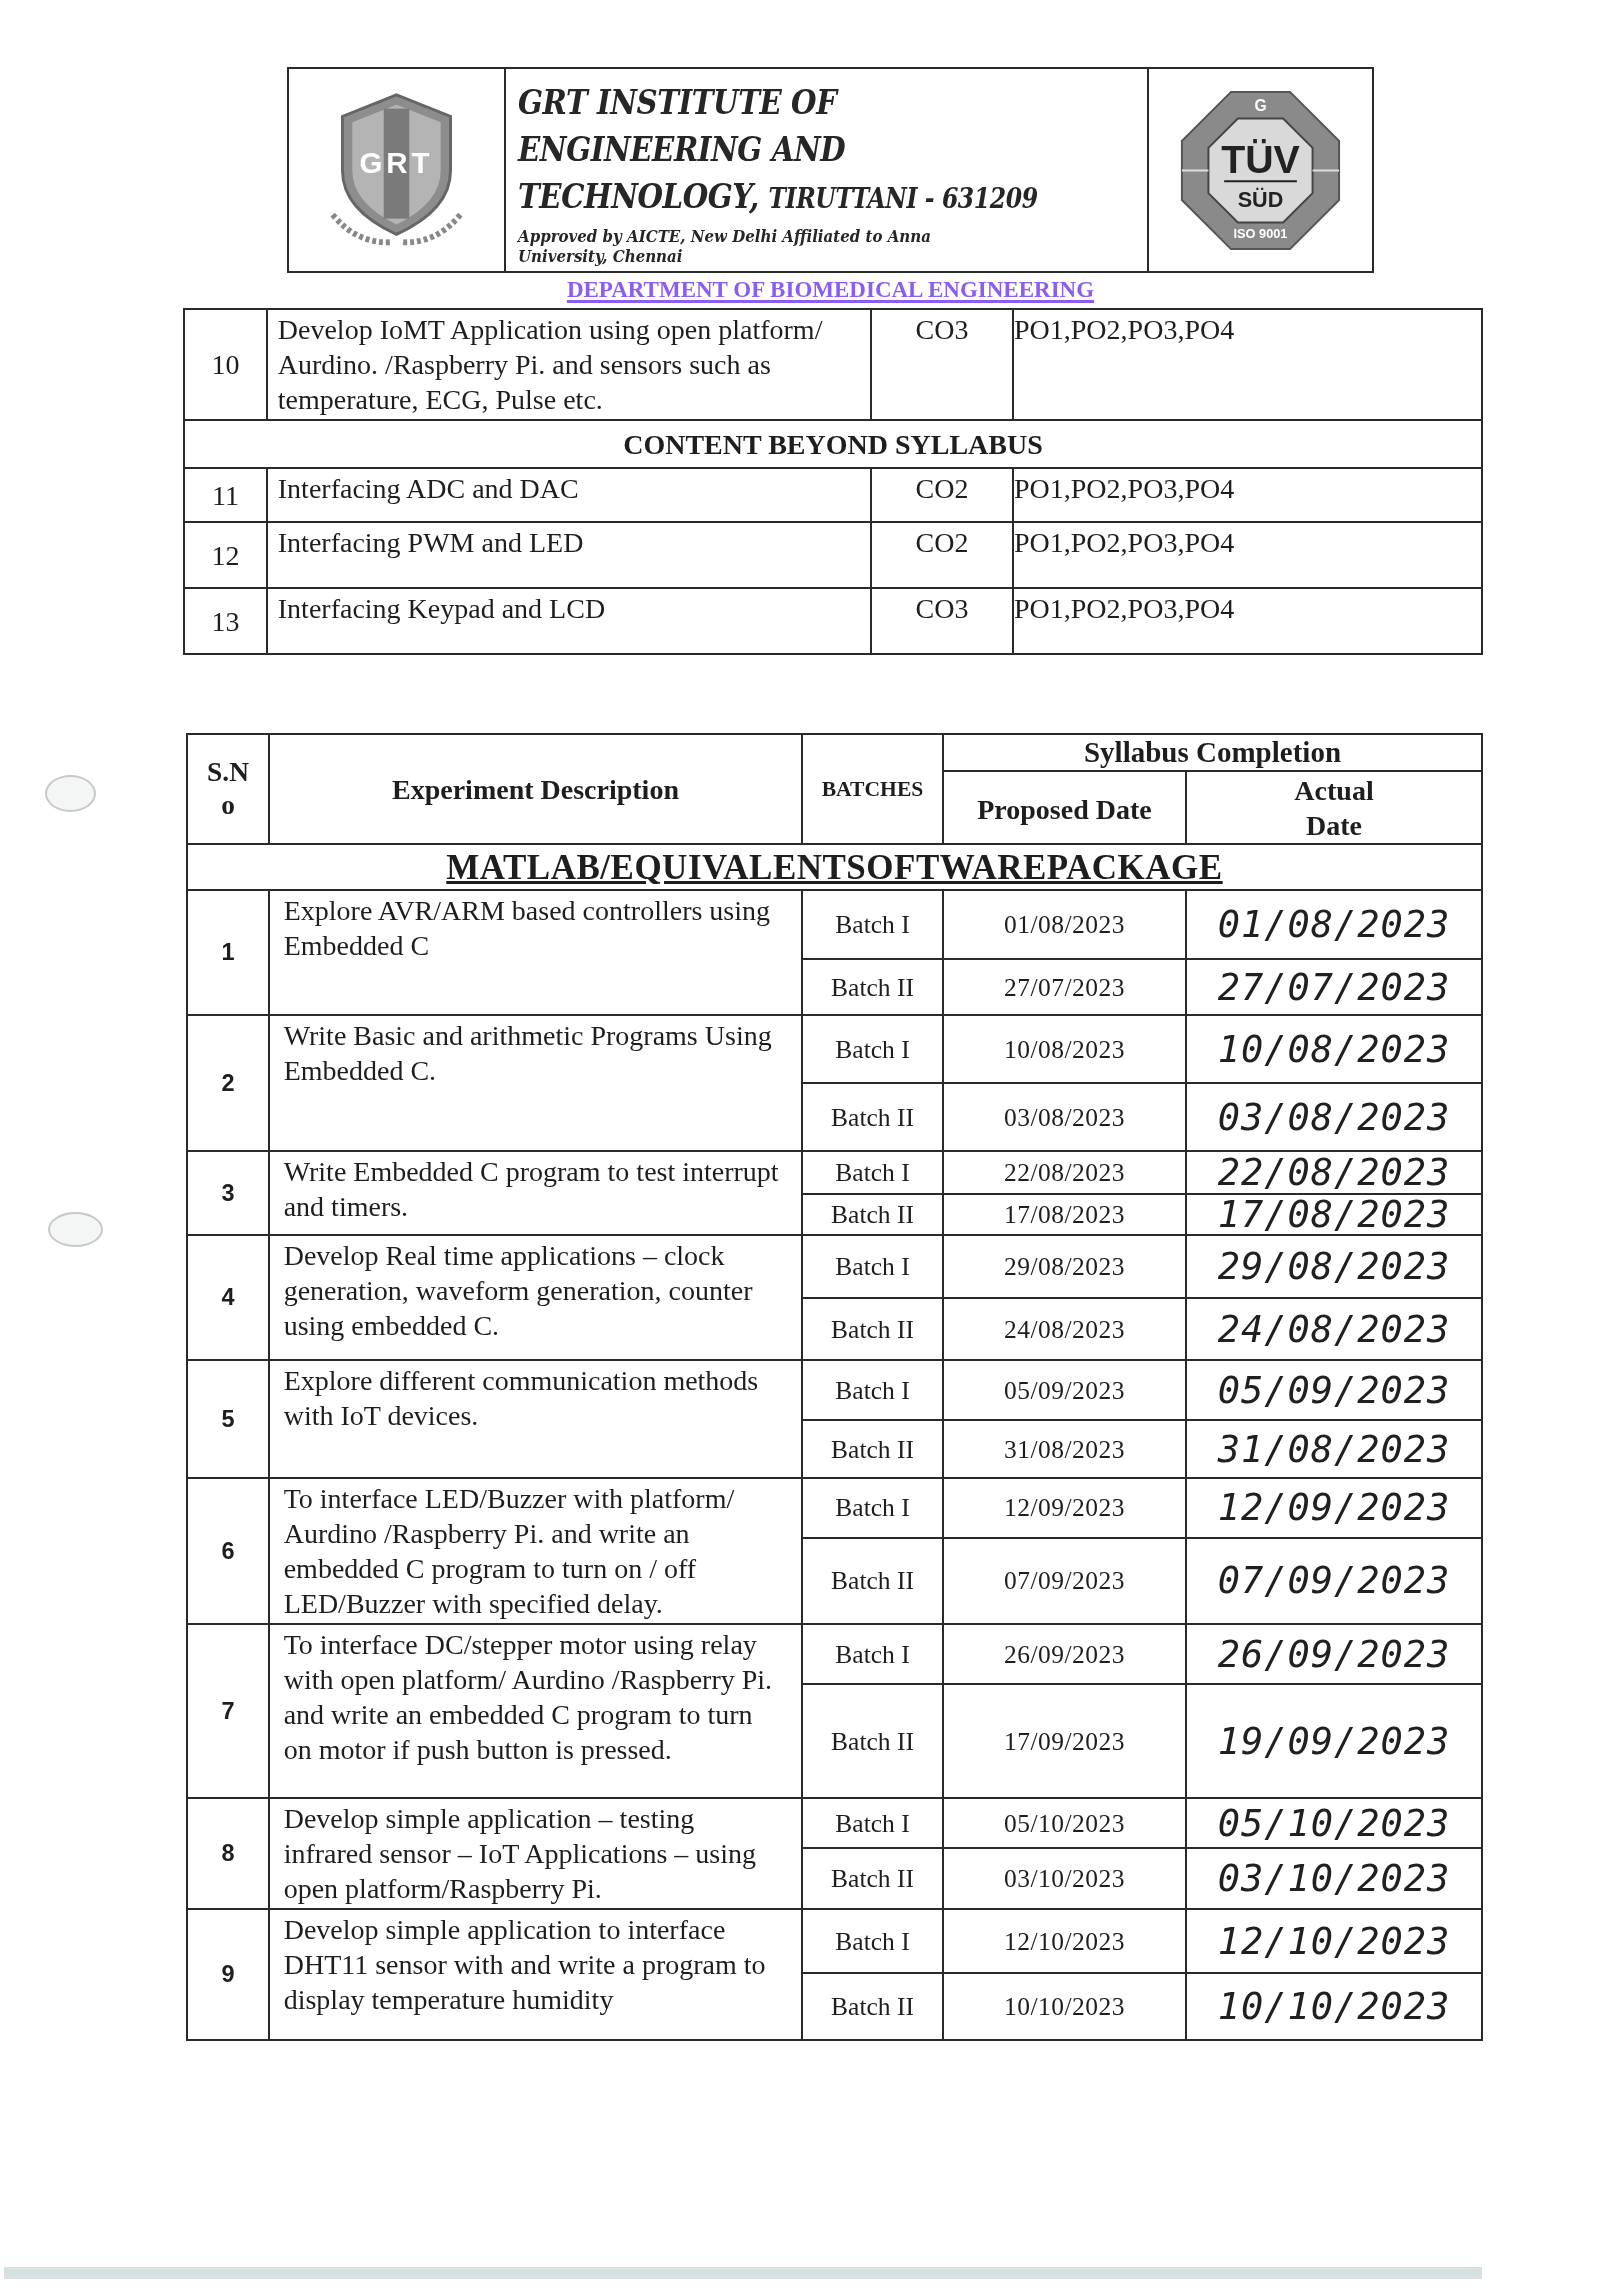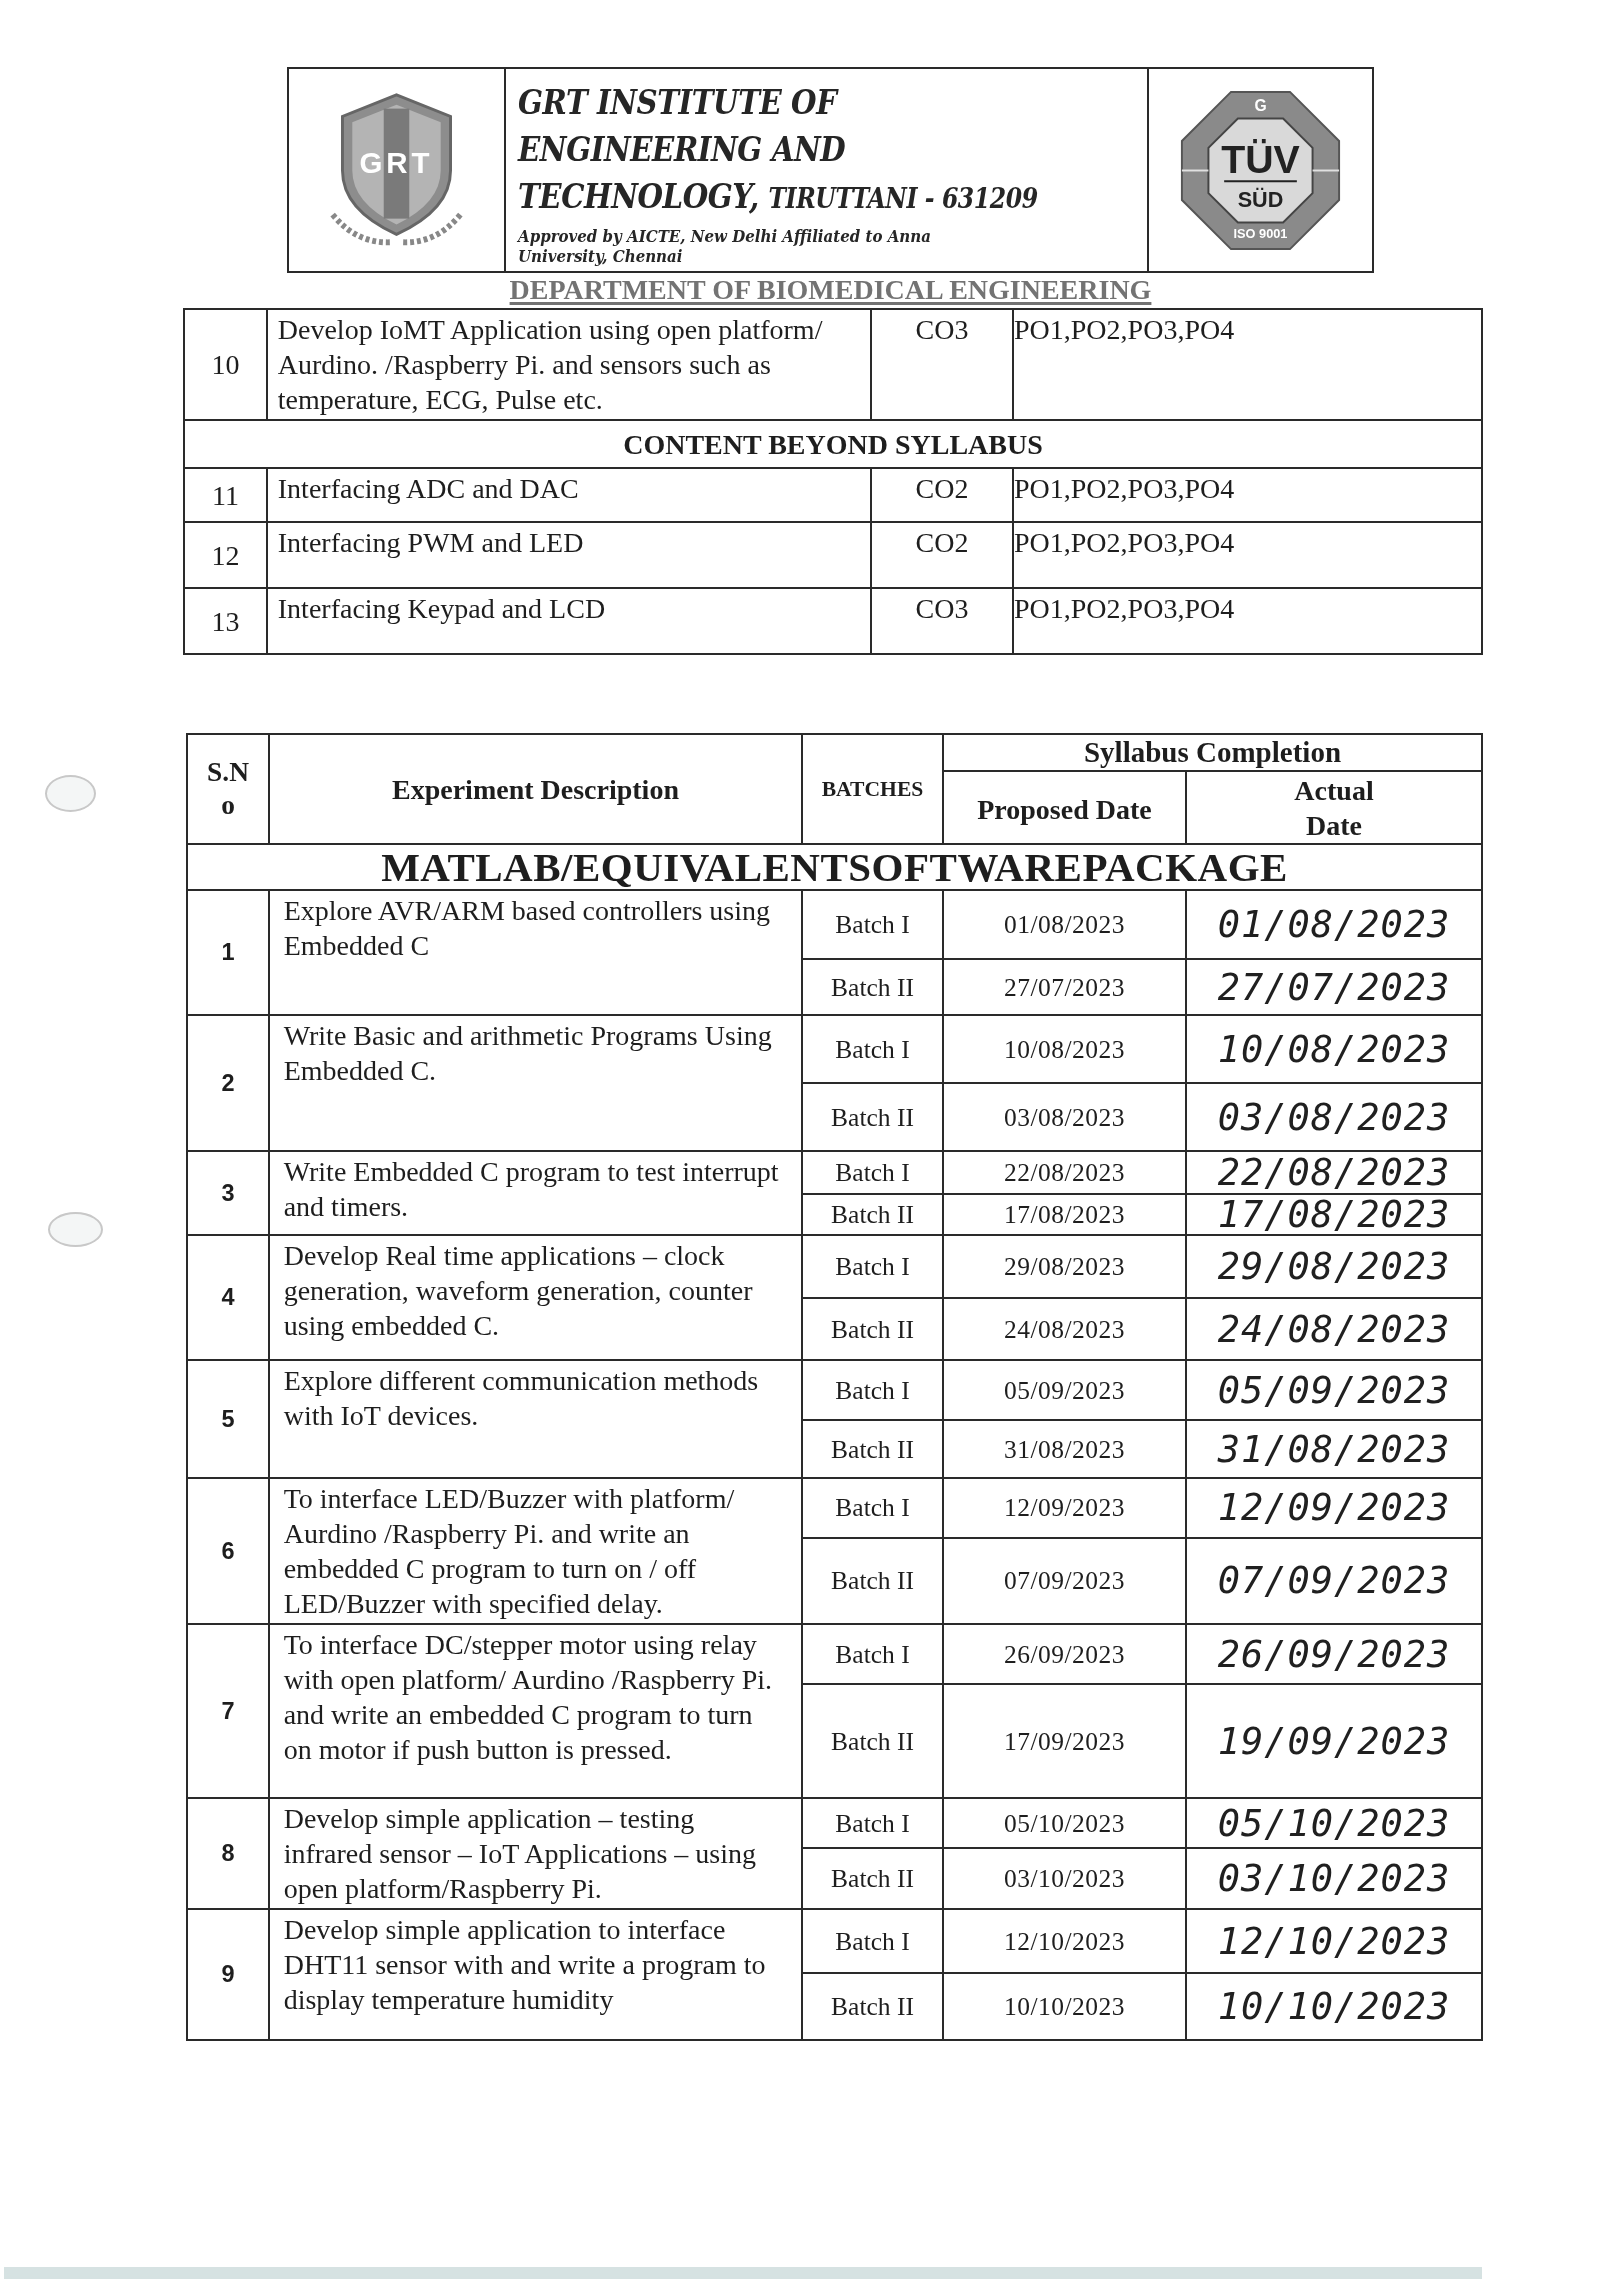--- a/index.html
+++ b/index.html
@@ -12,38 +12,38 @@
 
   
   .hdr { left: 287px; top: 67px; width: 1087px; height: 206px; border: 2px solid #2a2a2a; box-sizing: border-box; display: flex; }
   .hdr-logo { width: 215px; border-right: 2px solid #2a2a2a; display: flex; align-items: center; justify-content: center; }
   .hdr-text { width: 643px; border-right: 2px solid #2a2a2a; padding: 9.8px 0 0 11.8px; box-sizing: border-box; font-style: italic; }
   .hdr-cert { flex: 1; display: flex; align-items: center; justify-content: center; }
   .inst-line { font-family: "DejaVu Serif", serif; font-weight: bold; font-size: 34px; line-height: 47px; letter-spacing: -0.5px; color: #262626; white-space: nowrap; transform: scaleX(0.86); transform-origin: left; }
   .inst-line .small { font-size: 27.4px; }
   .approved { font-family: "DejaVu Serif", serif; font-weight: bold; font-size: 16.7px; line-height: 20.6px; color: #262626; margin-top: 3.9px; transform: scaleX(0.9); transform-origin: left; }
 
-  .dept { left: 287px; width: 1087px; top: 273px; text-align: center; font-weight: bold; font-size: 28px; line-height: 33px; color: #737373; }
+  .dept { left: 287px; width: 1087px; top: 273px; text-align: center; font-weight: bold; font-size: 23px; line-height: 33px; color: #8b5cf6; }
   .dept span { text-decoration: underline; text-decoration-thickness: 2.9px; text-underline-offset: 2.9px; }
 
   
   table { border-collapse: collapse; table-layout: fixed; position: absolute; }
   td, th { border: 2px solid #2a2a2a; padding: 0; vertical-align: top; font-size: 28px; line-height: 35px; color: #1e1e1e; }
   .t1 { left: 183px; top: 308px; width: 1299px; }
   .t1 td.sn { text-align: center; vertical-align: middle; }
   .t1 td.desc { padding: 2px 9.8px; }
   .t1 td.co { text-align: center; padding-top: 2px; }
   .t1 td.po { text-align: left; padding: 2px 116px 0 0; }
   .t1 td.section { text-align: center; font-weight: bold; vertical-align: middle; height: 46px; }
 
   .t2 { left: 186px; top: 733px; width: 1296px; }
   .t2 th { font-weight: bold; text-align: center; vertical-align: middle; }
   .t2 th.batches { font-size: 21.6px; }
   .t2 th.sc { font-size: 29px; line-height: 35px; height: 35px; margin-top: 44px; }
-  .t2 td.section { text-align: center; font-weight: bold; font-size: 41px; vertical-align: middle; height: 44px; letter-spacing: 0.5px; }
+  .t2 td.section { text-align: center; font-weight: bold; font-size: 35px; vertical-align: middle; height: 44px; letter-spacing: 0.5px; text-decoration: underline; }
   .t2 td.sn { text-align: center; vertical-align: middle; font-family: "Liberation Sans", "DejaVu Sans", sans-serif; font-weight: bold; font-size: 23.5px; }
   .t2 td.desc { padding: 2px 13.7px; font-size: 28px; line-height: 35px; }
   .t2 td.batch { text-align: center; vertical-align: middle; font-size: 25.5px; }
   .t2 td.pdate { text-align: center; vertical-align: middle; font-size: 25.5px; letter-spacing: 0.5px; }
   .t2 td.adate { text-align: center; vertical-align: middle; font-family: "DejaVu Sans Mono", monospace; font-style: italic; font-size: 37px; color: #202020; letter-spacing: 1px; }
 
   .hole { border-radius: 50%; border: 2px solid #c8c8c8; background: #f4f6f6; }
   .bottom-strip { left: 3.9px; top: 2267px; width: 1478px; height: 11.8px; background: #d6e2e2; }
 </style>
 </head>

